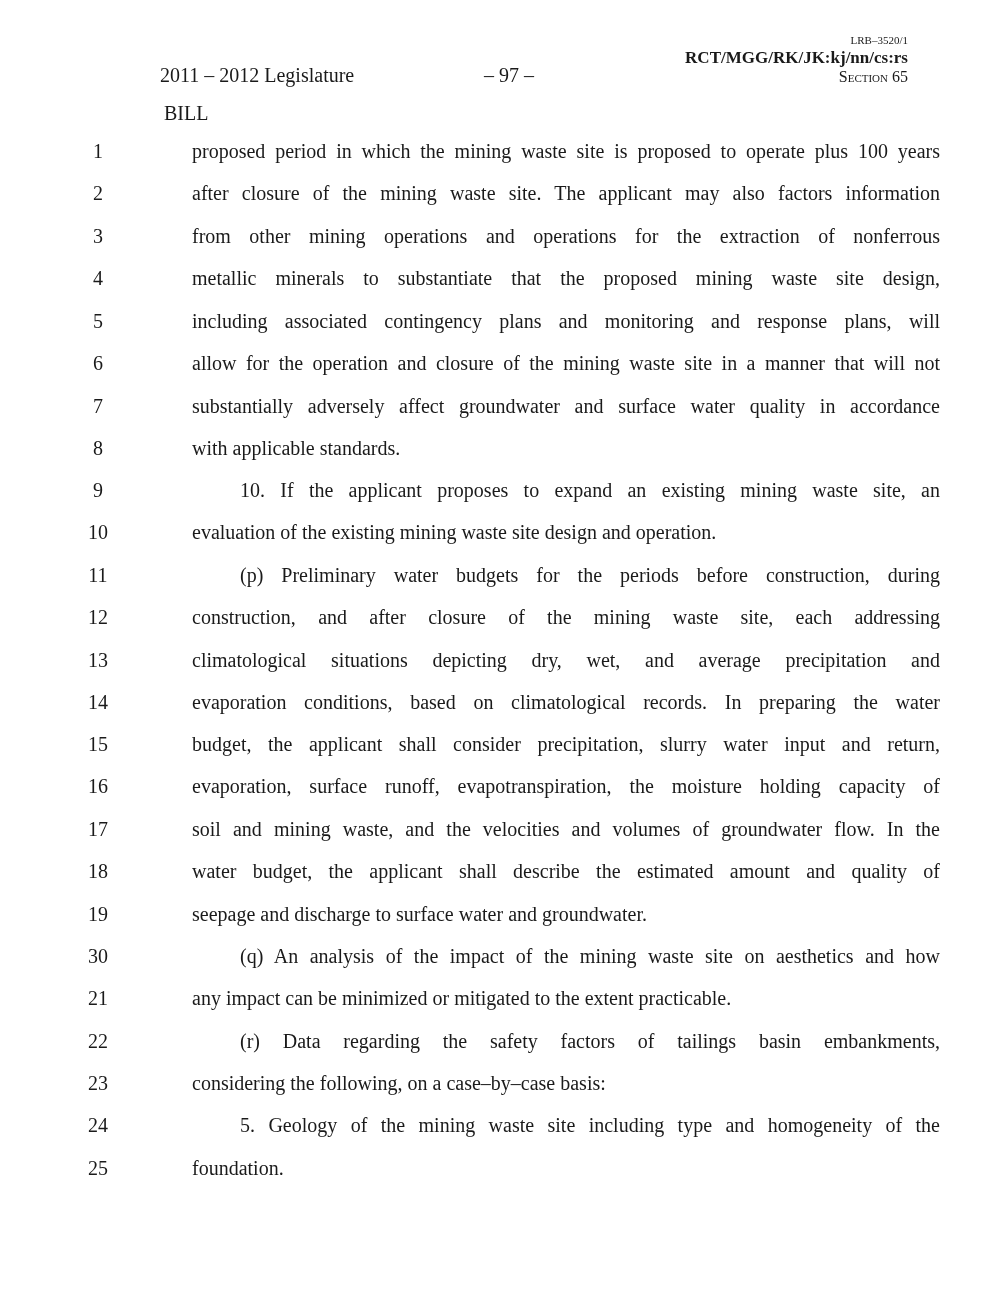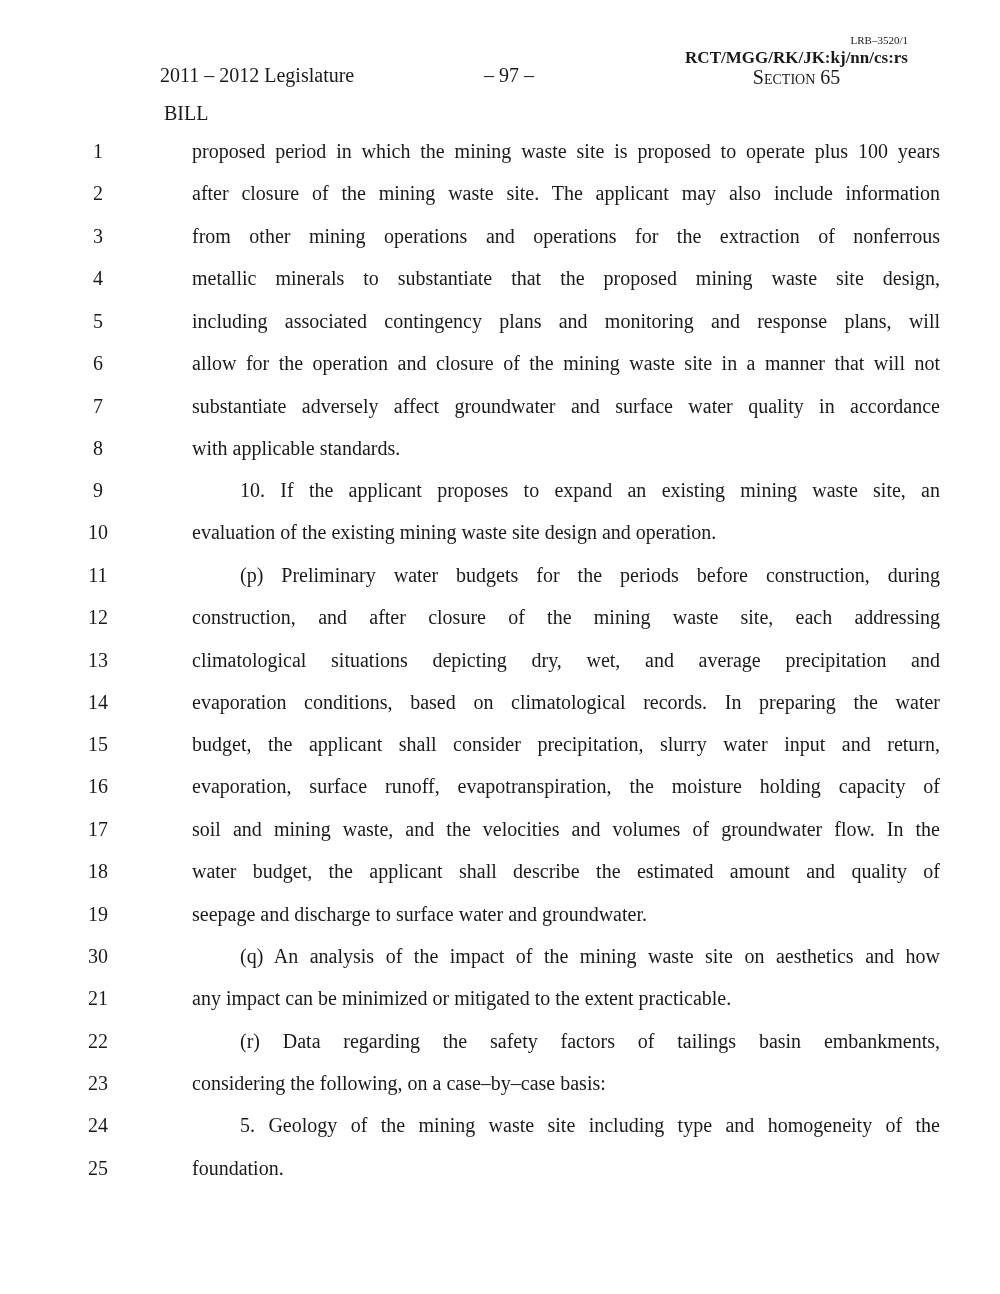--- a/index.html
+++ b/index.html
@@ -5,21 +5,21 @@
   html, body { margin:0; padding:0; background:#ffffff; }
   body { width:1000px; height:1294px; position:relative; overflow:hidden;
          font-family:"Liberation Serif","DejaVu Serif",serif; color:#1a1a1a; }
   .hdr { position:absolute; font-size:20px; white-space:nowrap;margin-top:28px; }
   .hdr-leg { left:160px; top:36px; }
   .hdr-page { left:484px; top:36px; }
   .hdr-bill { left:164px; top:74px; font-weight:normal; font-size:20px; }
   .hdr-right { position:absolute; right:92px; top:32px; text-align:right; line-height:17px; }
   .hdr-lrb { font-size:11px; }
   .hdr-drafters { font-size:17px;font-weight:bold; }
-  .hdr-section { font-size:20px; font-variant:small-caps; line-height:22px;text-align:center; }
+  .hdr-section { font-size:16px; font-variant:small-caps; line-height:22px; }
   .line { position:absolute; left:0; width:1000px; height:30px; font-size:20px; }
   .ln { position:absolute; left:80px; width:36px; text-align:center; }
   .txt { position:absolute; left:168px; width:748px; white-space:nowrap;margin-left:24px; }
   .txt.just { text-align:justify; text-align-last:justify; white-space:normal; }
   .txt.indent { padding-left:48px; width:700px; }
 </style>
 </head>
 <body>
 
 <div class="hdr hdr-leg">2011 – 2012 Legislature</div>
@@ -31,41 +31,41 @@
   <div class="hdr-section">Section 65</div>
 </div>
 
 <div>
   <div class="line" style="top:140px">
       <span class="ln">1</span>
       <span class="txt just">proposed period in which the mining waste site is proposed to operate plus 100 years</span>
     </div>
   <div class="line" style="top:182px">
       <span class="ln">2</span>
-      <span class="txt just">after closure of the mining waste site.  The applicant may also include information</span>
+      <span class="txt just">after closure of the mining waste site.  The applicant may also factors information</span>
     </div>
   <div class="line" style="top:225px">
       <span class="ln">3</span>
       <span class="txt just">from other mining operations and operations for the extraction of nonferrous</span>
     </div>
   <div class="line" style="top:267px">
       <span class="ln">4</span>
       <span class="txt just">metallic minerals to substantiate that the proposed mining waste site design,</span>
     </div>
   <div class="line" style="top:310px">
       <span class="ln">5</span>
       <span class="txt just">including associated contingency plans and monitoring and response plans, will</span>
     </div>
   <div class="line" style="top:352px">
       <span class="ln">6</span>
       <span class="txt just">allow for the operation and closure of the mining waste site in a manner that will not</span>
     </div>
   <div class="line" style="top:395px">
       <span class="ln">7</span>
-      <span class="txt just">substantiate adversely affect groundwater and surface water quality in accordance</span>
+      <span class="txt just">substantially adversely affect groundwater and surface water quality in accordance</span>
     </div>
   <div class="line" style="top:437px">
       <span class="ln">8</span>
       <span class="txt">with applicable standards.</span>
     </div>
   <div class="line" style="top:479px">
       <span class="ln">9</span>
       <span class="txt just indent">10.  If the applicant proposes to expand an existing mining waste site, an</span>
     </div>
   <div class="line" style="top:521px">

